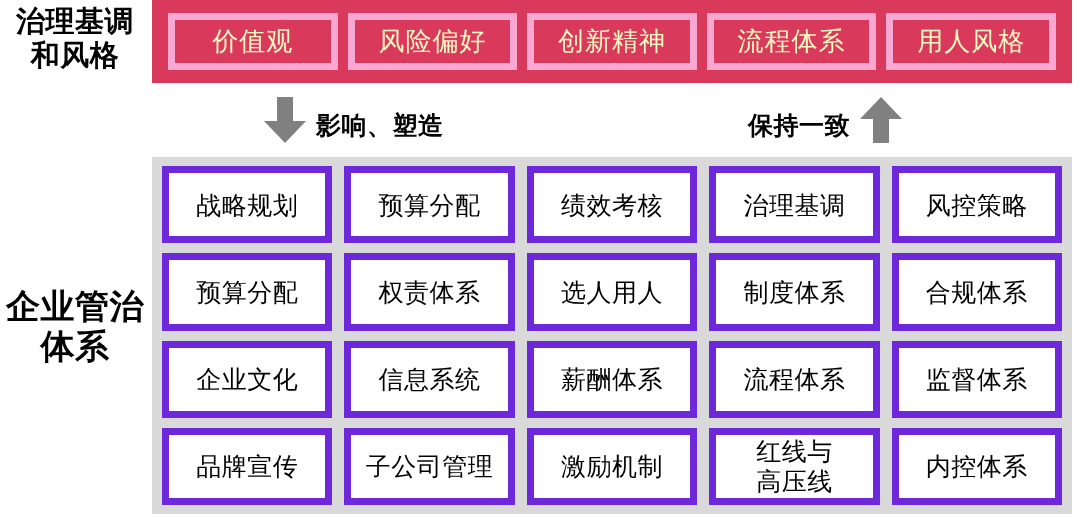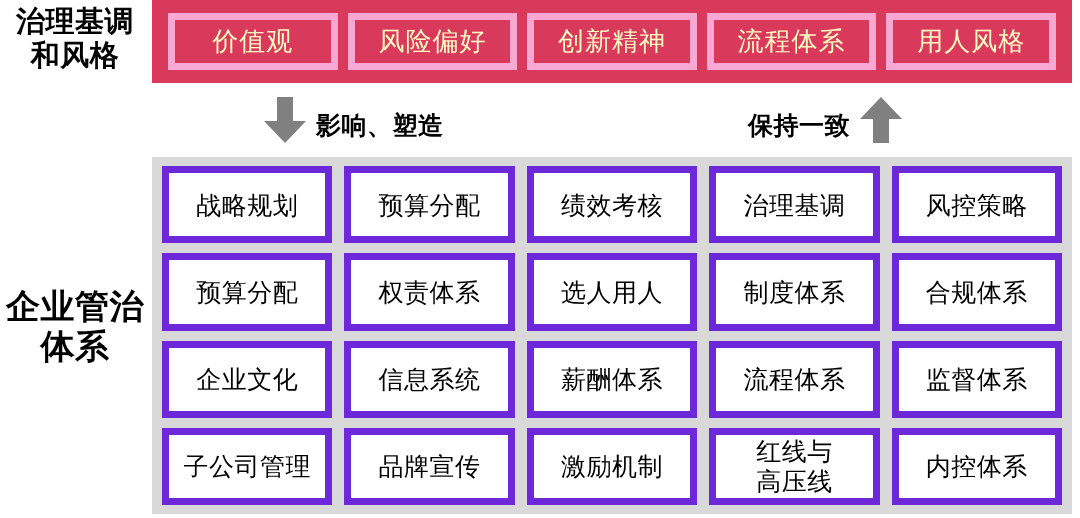--- a/index.html
+++ b/index.html
@@ -183,21 +183,21 @@
     <div class="grid-cell">选人用人</div>
     <div class="grid-cell">制度体系</div>
     <div class="grid-cell">合规体系</div>
 
     <div class="grid-cell">企业文化</div>
     <div class="grid-cell">信息系统</div>
     <div class="grid-cell">薪酬体系</div>
     <div class="grid-cell">流程体系</div>
     <div class="grid-cell">监督体系</div>
 
+    <div class="grid-cell">品牌宣传</div>
     <div class="grid-cell">子公司管理</div>
-    <div class="grid-cell">品牌宣传</div>
     <div class="grid-cell">激励机制</div>
     <div class="grid-cell">红线与
 高压线</div>
     <div class="grid-cell">内控体系</div>
   </div>
 
 </div>
 
 </body></html>

